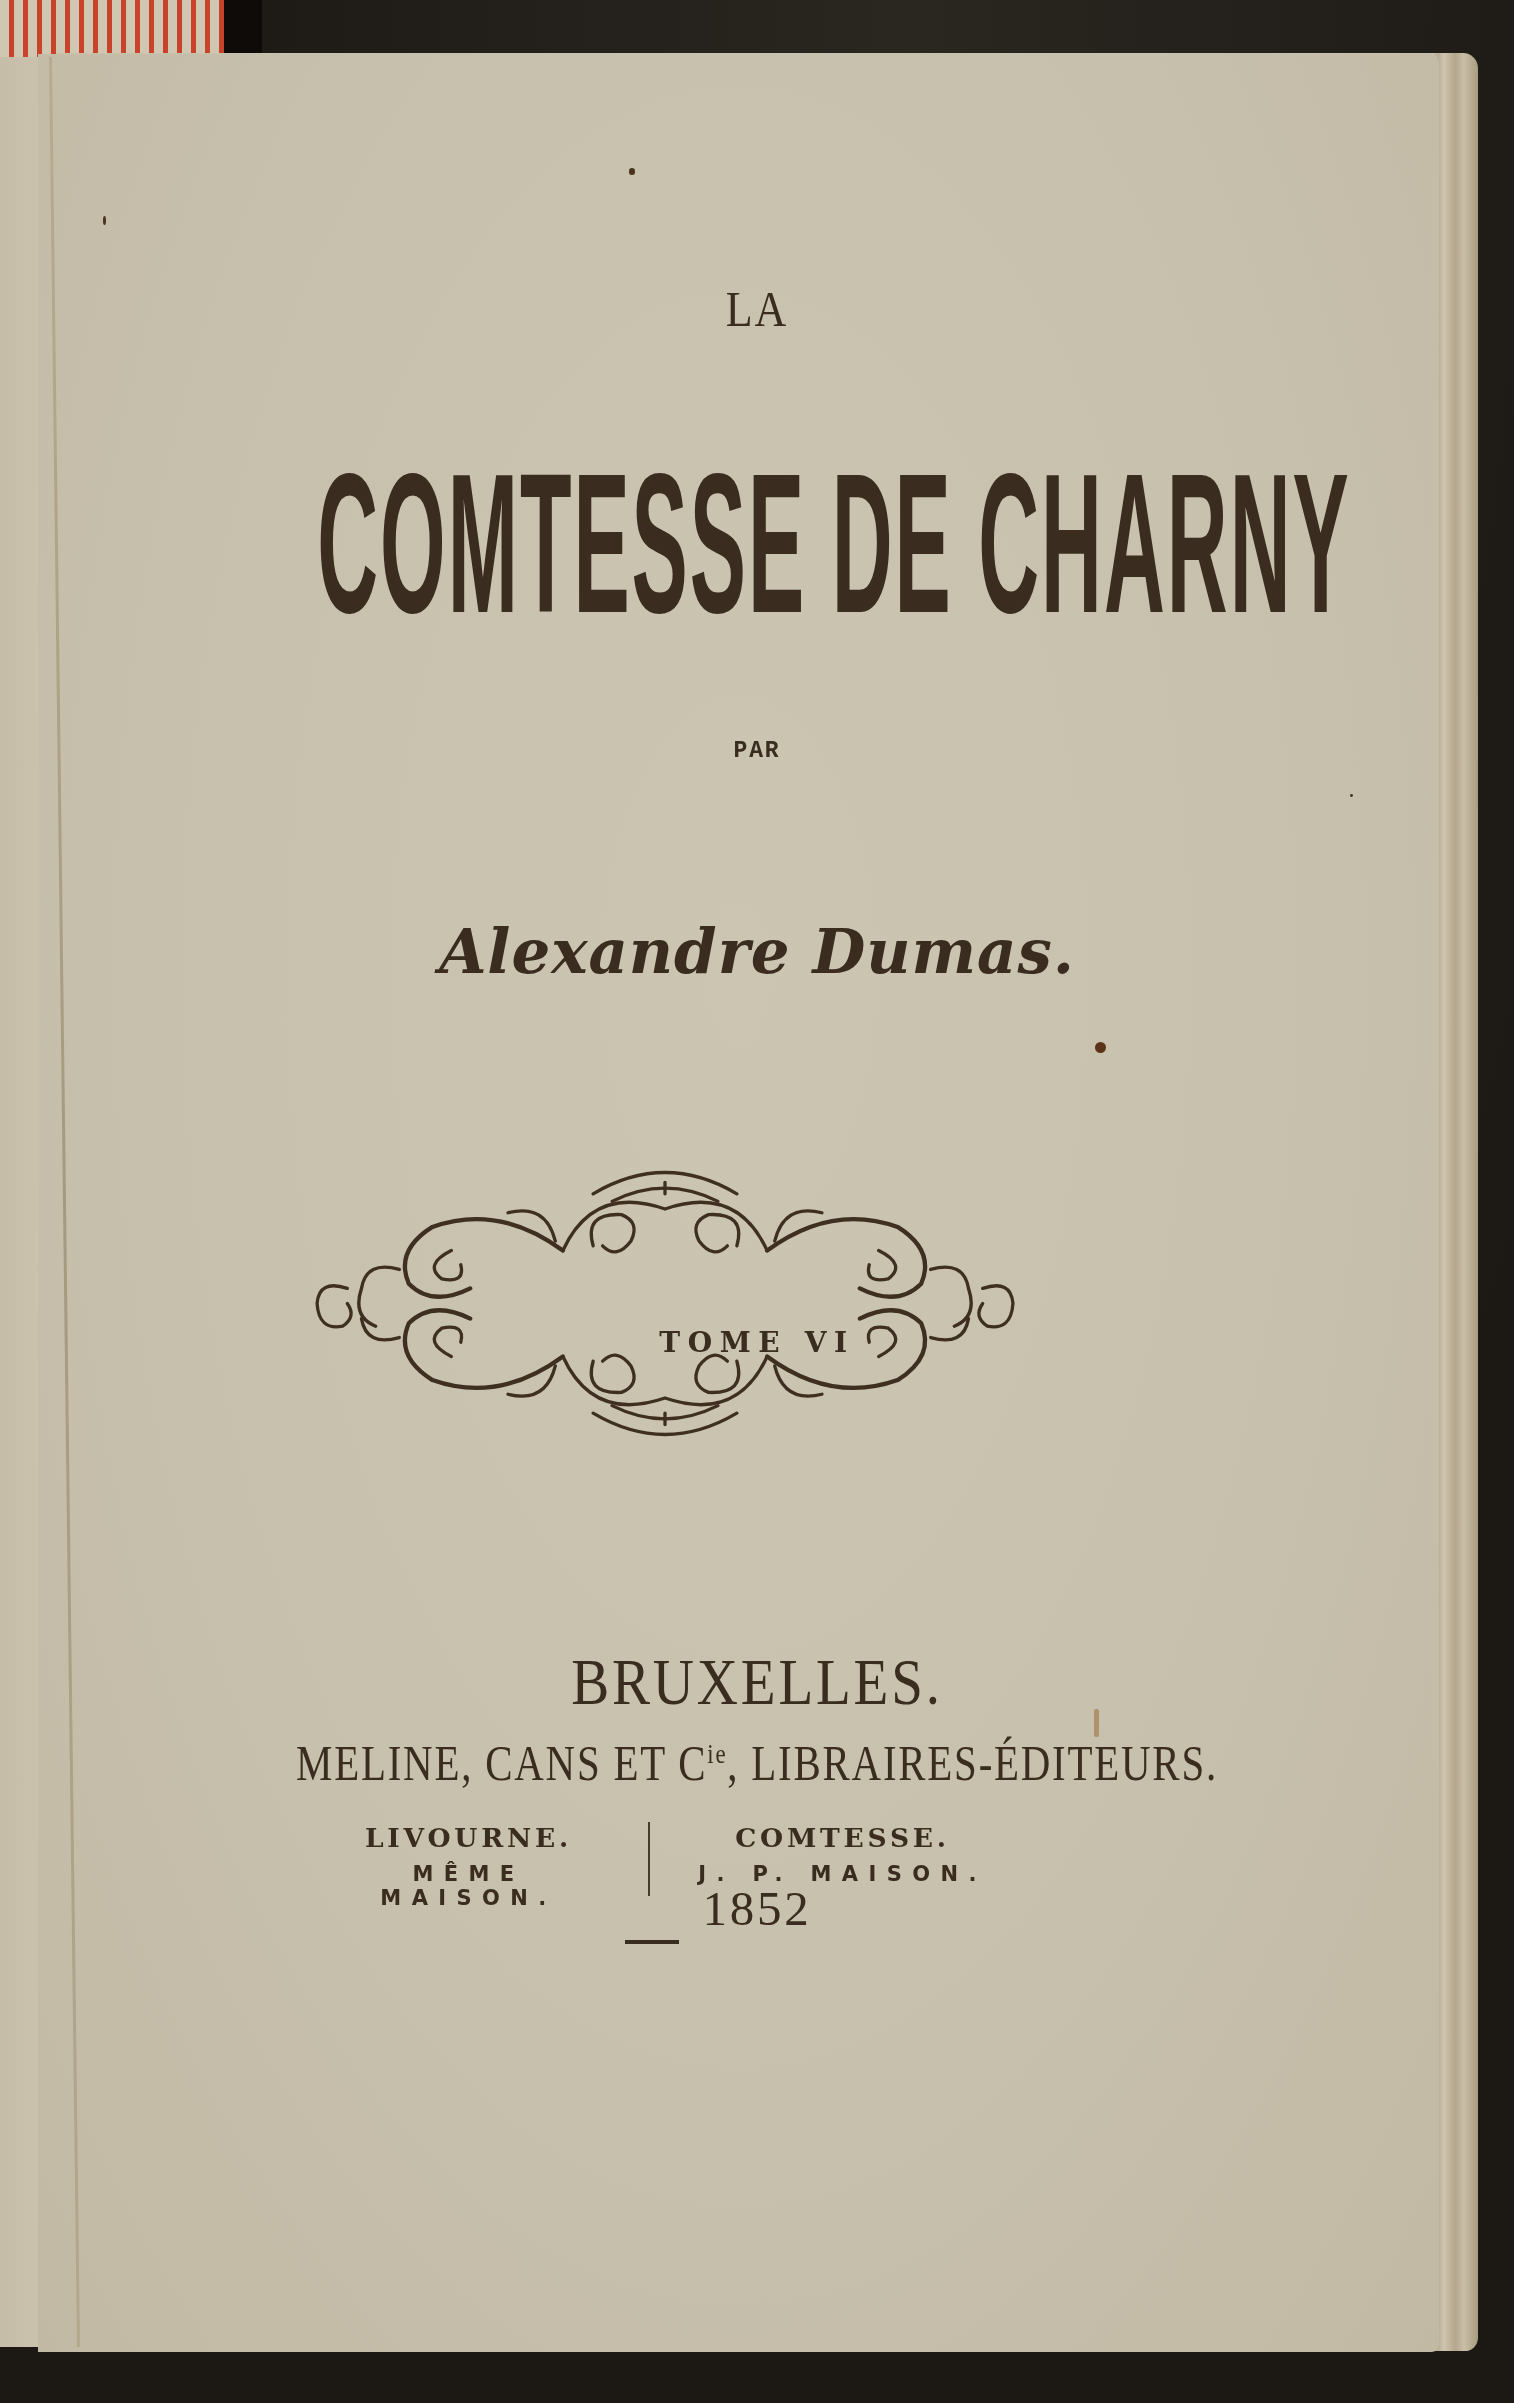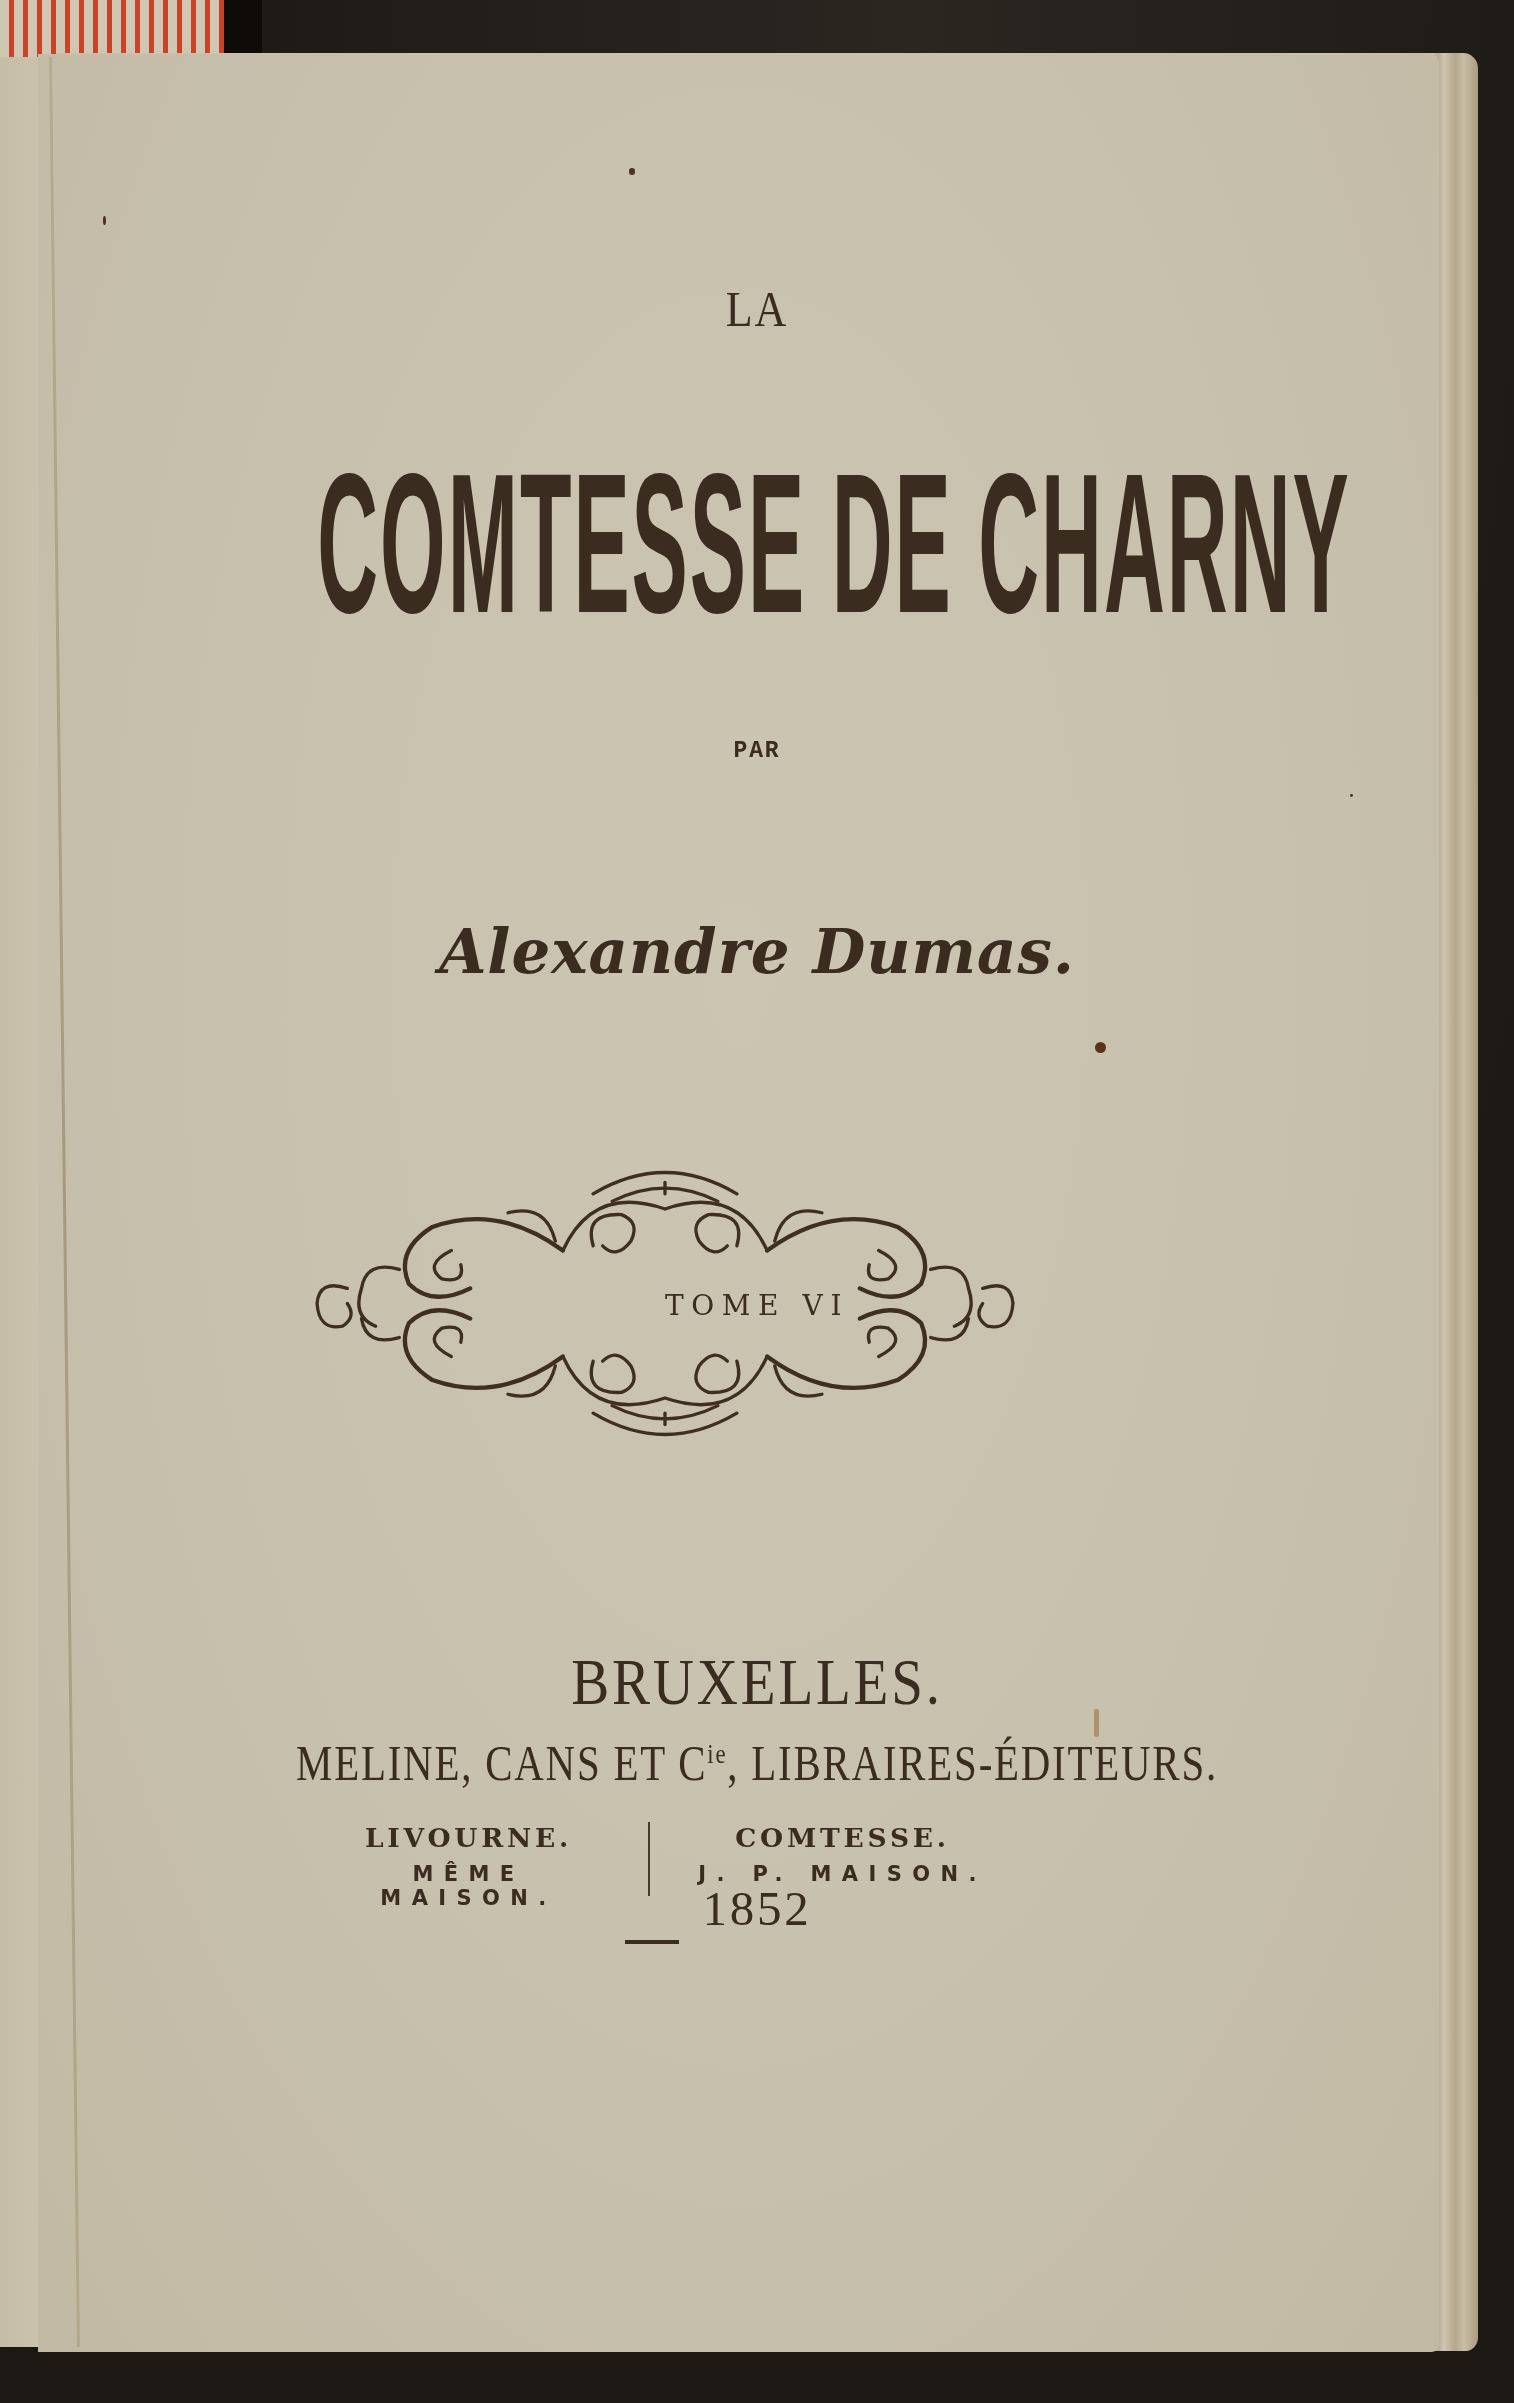--- a/index.html
+++ b/index.html
@@ -53,21 +53,21 @@
     .la { top: 284px; font-size: 44px; letter-spacing: 1.9px; font-family: "Liberation Serif", serif; transform: scaleY(1.15); }
     .title {
       top: 452px; font-size: 159px; font-weight: bold; letter-spacing: 3.8px;
       font-family: "Liberation Sans Narrow", "Liberation Sans", sans-serif;
       transform: scaleX(0.53) scaleY(1.25); transform-origin: 675px 50%;
       left: 0; width: 1350px;
     }
     .par { top: 738px; font-size: 23px; font-weight: bold; letter-spacing: 1.9px; font-family: Liberation Mono, monospace; }
     .author { top: 916px; font-size: 61px; font-weight: bold; font-style: italic; font-family: "DejaVu Serif", serif; letter-spacing: 0.9px; text-align: center; }
     .ornament { position: absolute; left: 309px; top: 1156px; width: 712px; height: 295px; }
-    .tome { top: 1289px; font-size: 28px; font-weight: normal; letter-spacing: 7.6px; font-family: "DejaVu Serif", serif; }
+    .tome { top: 1326px; font-size: 28px; font-weight: bold; letter-spacing: 7.6px; font-family: "DejaVu Serif", serif; }
     .city { top: 1649px; font-size: 57px; letter-spacing: 2.8px; font-family: "Liberation Serif", serif; transform: scaleY(1.15); }
     .publisher { top: 1738px; font-size: 44px; letter-spacing: 1.9px; font-family: "Liberation Serif", serif; transform: scaleX(0.93) scaleY(1.15); }
     .publisher sup { font-size: 24.6px; vertical-align: 15px; }
     .branch { position: absolute; top: 1822px; width: 303px; text-align: center; }
     .branch-left { left: 317px; }
     .branch-right { left: 691px; }
     .branch-city { font-size: 26.5px; font-weight: bold; letter-spacing: 3.8px; font-family: "DejaVu Serif", serif; display: block; height: 36px; }
     .branch-sub { font-size: 21px; font-weight: bold; letter-spacing: 10.4px; font-family: "DejaVu Sans", sans-serif; display: block; margin-top: 4px; }
     .divider-v { position: absolute; left: 648px; top: 1822px; width: 1.9px; height: 74px; background: #4a3a2a; }
     .rule { position: absolute; left: 625px; top: 1940px; width: 54px; height: 3.8px; background: #3a2c1e; }

